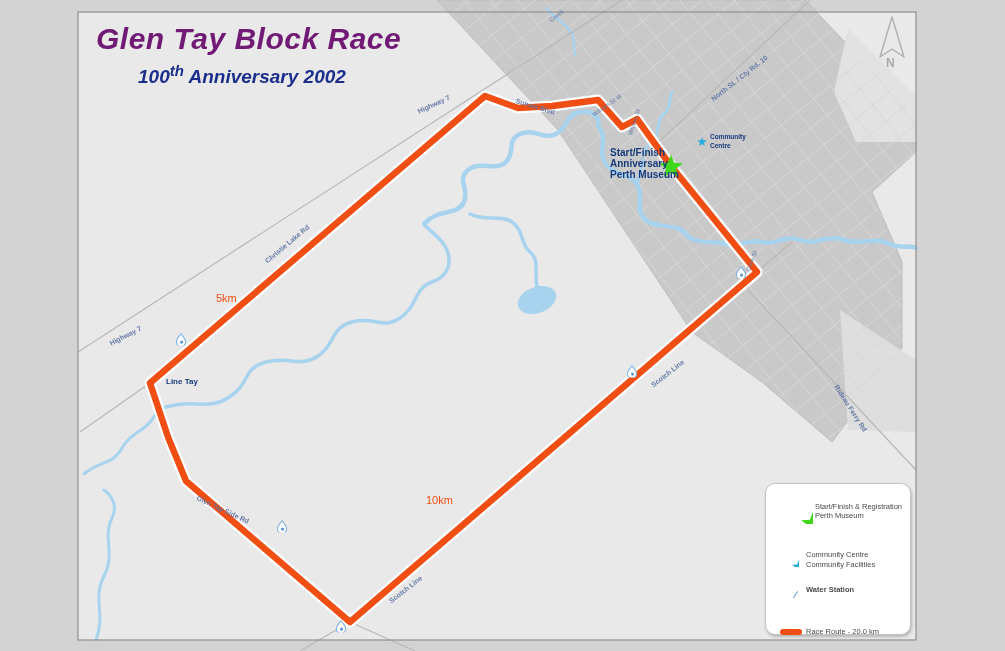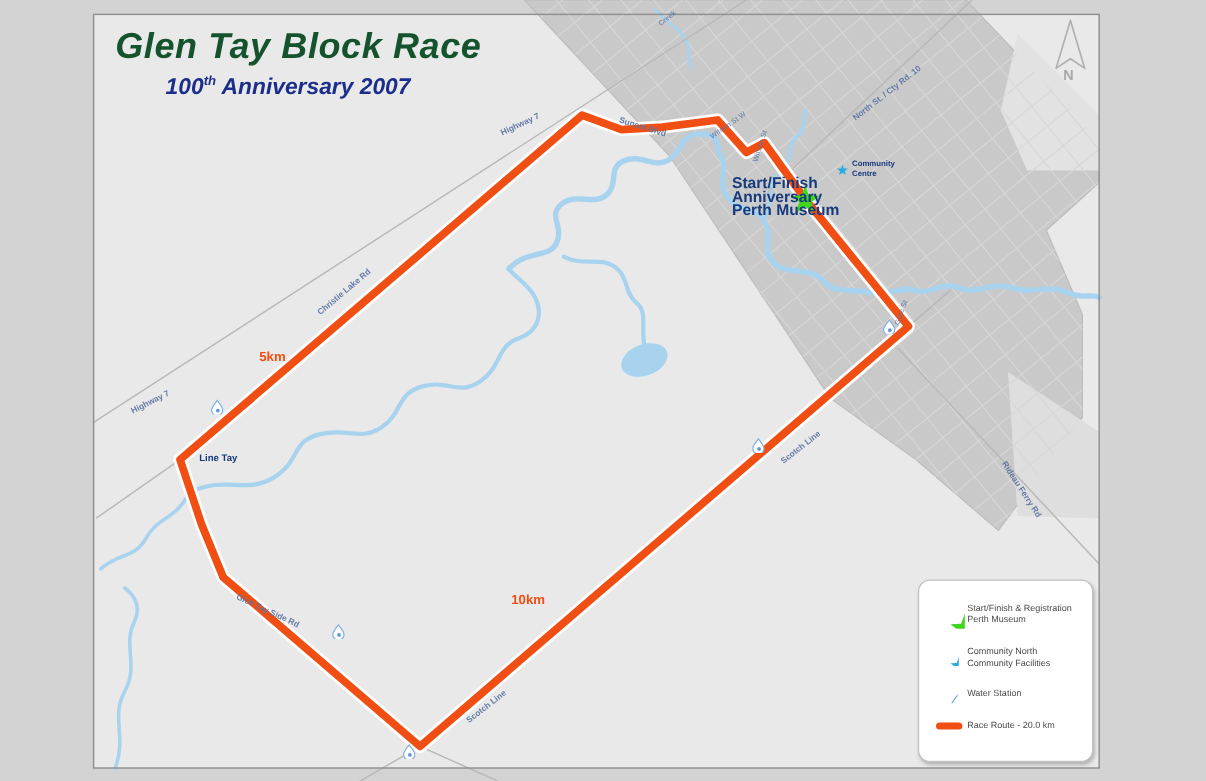--- a/index.html
+++ b/index.html
@@ -1,46 +1,46 @@
 <!DOCTYPE html>
 <html><head>
 <meta charset="utf-8">
 <style>
   html,body{margin:0;padding:0;}
   body{font-family:"Liberation Sans",sans-serif;}
   #page{position:relative;width:1005px;height:651px;background:#d3d3d3;overflow:hidden;}
   #map-svg{position:absolute;left:0;top:0;}
   .abs{position:absolute;white-space:nowrap;}
   
-  #title-main{left:96px;top:22px;font-size:30px;font-weight:bold;font-style:italic;color:#14532d;letter-spacing:.5px;}
+  #title-main{left:96px;top:22px;font-size:30px;font-weight:bold;font-style:italic;color:#701a75;letter-spacing:.5px;}
   #title-sub{left:138px;top:62px;font-size:19px;font-weight:bold;font-style:italic;color:#1b2e8c;}
-  #title-sub sup{font-size:11px;}
+  #title-sub sup{font-size:15px;}
   
   .rl{font-size:7px;font-weight:bold;color:#5e75a3;transform-origin:left center;opacity:.95;}
   .rl.micro{font-size:6px;opacity:.7;}
   
   .poi{font-weight:bold;color:#173a7d;}
-  #lbl-startfinish{left:610px;top:147px;font-size:13px;line-height:11px;}
+  #lbl-startfinish{left:610px;top:147px;font-size:10px;line-height:11px;}
   #lbl-community{left:710px;top:132px;font-size:6.5px;line-height:9px;}
   #lbl-glentay{left:166px;top:377px;font-size:8px;}
-  .km{font-size:11px;font-weight:bold;color:#f04e12;}
+  .km{font-size:11px;font-weight:normal;color:#f04e12;}
   #lbl-5km{left:216px;top:292px;}
   #lbl-10km{left:426px;top:494px;}
   
   #north-n{left:886px;top:56px;font-size:12px;font-weight:bold;color:#a8a8a8;}
   
   #legend{left:765px;top:483px;width:146px;height:152px;background:#fff;border:1px solid #c2c2c2;
           border-radius:10px;box-shadow:1px 2px 3px rgba(0,0,0,.22);box-sizing:border-box;padding:10px 8px 6px 10px;}
   .legend-row{display:flex;align-items:center;margin-bottom:9px;}
   .legend-icon{width:30px;display:flex;justify-content:center;flex-shrink:0;}
   .legend-text{font-size:7.5px;line-height:9.5px;color:#4a4a4a;}
   .route-swatch{width:22px;height:6px;border-radius:3px;background:#f04e12;}
-  #legend .legend-row:nth-child(1){margin-top:4px;margin-bottom:14px;}
+  #legend .legend-row:nth-child(1){margin-top:4px;margin-bottom:26px;justify-content:flex-end;}
   #legend .legend-row:nth-child(2){margin-bottom:13px;}
-  #legend .legend-row:nth-child(3){margin-bottom:14px;}
+  #legend .legend-row:nth-child(3){margin-bottom:29px;font-weight:bold;}
   .water{stroke:#a8d3ef;fill:none;stroke-linecap:round;}
   .gray-road{stroke:#b8b8b8;fill:none;stroke-width:1.2;}
 </style>
 </head>
 <body>
 
 <div id="page">
 
   <svg id="map-svg" width="1005" height="651" viewBox="0 0 1005 651">
     <defs>
@@ -184,21 +184,21 @@
 
     <use href="#star" x="658" y="154" width="26" height="26" fill="#3FD61C"></use>
     <use href="#star" x="697" y="137" width="10" height="10" fill="#29AAE1"></use>
 
     <path d="M892,17 L904,57 L892,49 L880,57 Z" fill="none" stroke="#b0b0b0" stroke-width="1.4" stroke-linejoin="round"></path>
 
     <rect x="78" y="12" width="838" height="628" fill="none" stroke="#8f8f8f" stroke-width="1.2"></rect>
   </svg>
 
   <div class="abs" id="title-main">Glen Tay Block Race</div>
-  <div class="abs" id="title-sub"><span>100</span><sup>th</sup><span> Anniversary 2007</span></div>
+  <div class="abs" id="title-sub"><span>100</span><sup>th</sup><span> Anniversary 2002</span></div>
 
   <div class="abs rl" style="left:418px;top:108px;transform:rotate(-25deg);">Highway 7</div>
   <div class="abs rl" style="left:516px;top:97px;transform:rotate(17deg);">Sunset Blvd</div>
   <div class="abs rl micro" style="left:593px;top:112px;transform:rotate(-35deg);">Wilson St W</div>
   <div class="abs rl micro" style="left:630px;top:132px;transform:rotate(-72deg);">Wilson St</div>
   <div class="abs rl micro" style="left:748px;top:268px;transform:rotate(-70deg);">Gore St</div>
   <div class="abs rl" style="left:712px;top:96px;transform:rotate(-38deg);">North St. / Cty Rd. 10</div>
   <div class="abs rl" style="left:266px;top:258px;transform:rotate(-40deg);">Christie Lake Rd</div>
   <div class="abs rl" style="left:110px;top:340px;transform:rotate(-27deg);">Highway 7</div>
   <div class="abs rl" style="left:197px;top:494px;transform:rotate(25deg);">Glen Tay Side Rd</div>
@@ -233,21 +233,21 @@
         <div>Perth Museum</div>
       </span>
     </div>
     <div class="legend-row">
       <span class="legend-icon">
         <svg width="15" height="15" viewBox="-13.5 -13.5 27 27">
             <use href="#star" fill="#29AAE1"></use>
           </svg>
       </span>
       <span class="legend-text">
-        <div>Community North</div>
+        <div>Community Centre</div>
         <div>Community Facilities</div>
       </span>
     </div>
     <div class="legend-row">
       <span class="legend-icon">
         <svg width="13" height="16" viewBox="-6 -7 12 14">
             <use href="#drop"></use>
           </svg>
       </span>
       <span class="legend-text">

